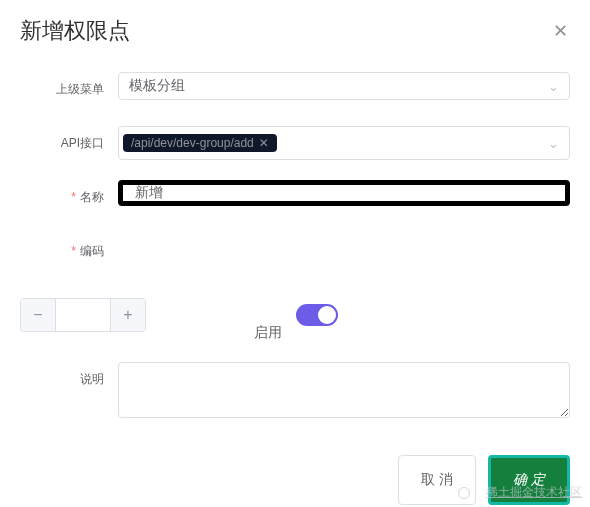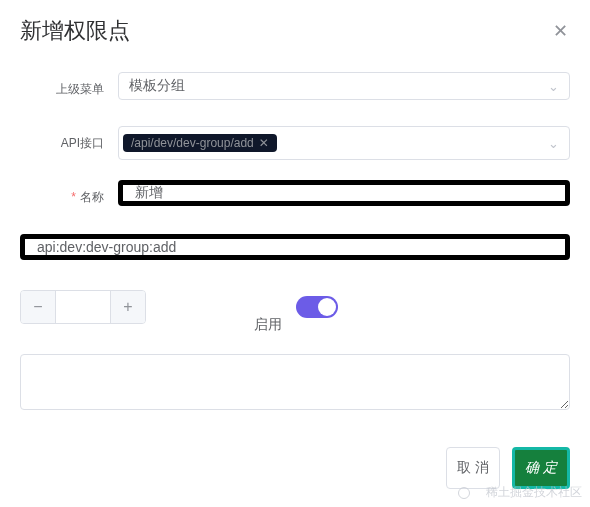--- a/index.html
+++ b/index.html
@@ -186,22 +186,22 @@
       top: 2px;
       right: 2px;
     }
     .footer {
       display: flex;
       justify-content: flex-end;
       gap: 12px;
       padding-top: 14px;
     }
     .btn {
-      height: 42px;
-      padding: 0 6px;
+      height: 50px;
+      padding: 0 18px;
       border-radius: 4px;
       font-size: 14px;
       cursor: pointer;
       display: inline-flex;
       align-items: center;
       justify-content: center;
       letter-spacing: 4px;
       text-indent: 4px;
     }
     .btn-default {
@@ -218,20 +218,21 @@
     .watermark {
       position: absolute;
       bottom: 6px;
       right: 8px;
       font-size: 12px;
       color: #c0c4cc;
       display: flex;
       align-items: center;
       gap: 16px;
       opacity: 0.7;
+      text-decoration: underline;
     }
     .wm-icon {
       width: 12px;
       height: 12px;
       border: 1px solid #c0c4cc;
       border-radius: 50%;
       display: inline-block;
     }
   </style>
 </head>
@@ -269,42 +270,41 @@
     </div>
 
     <div class="form-row">
       <div class="form-label required">名称</div>
       <div class="form-control">
         <input class="input" value="新增" style="">
       </div>
     </div>
 
     <div class="form-row">
-      <div class="form-control">
-        <input class="input" value="api:dev:dev-group:add" style="">
-      </div>
+      <div class="form-label required">编码</div>
     </div>
 
     <div class="form-row">
       <div class="form-control row-split">
         <div class="stepper">
           <div class="step-btn">−</div>
           <input class="step-input" value="" style="">
           <div class="step-btn">+</div>
         </div>
         <div class="enable-wrap">
           <span class="enable-label">启用</span>
           <div class="switch">
             <div class="switch-knob"></div>
           </div>
         </div>
       </div>
     </div>
 
     <div class="form-row">
+      <div class="form-label">说明</div>
       <div class="form-control">
         <textarea class="textarea" style=""></textarea>
       </div>
     </div>
 
   </div>
 
   <div class="footer">
     <div class="btn btn-default">取消</div>
     <div class="btn btn-primary">确定</div>

